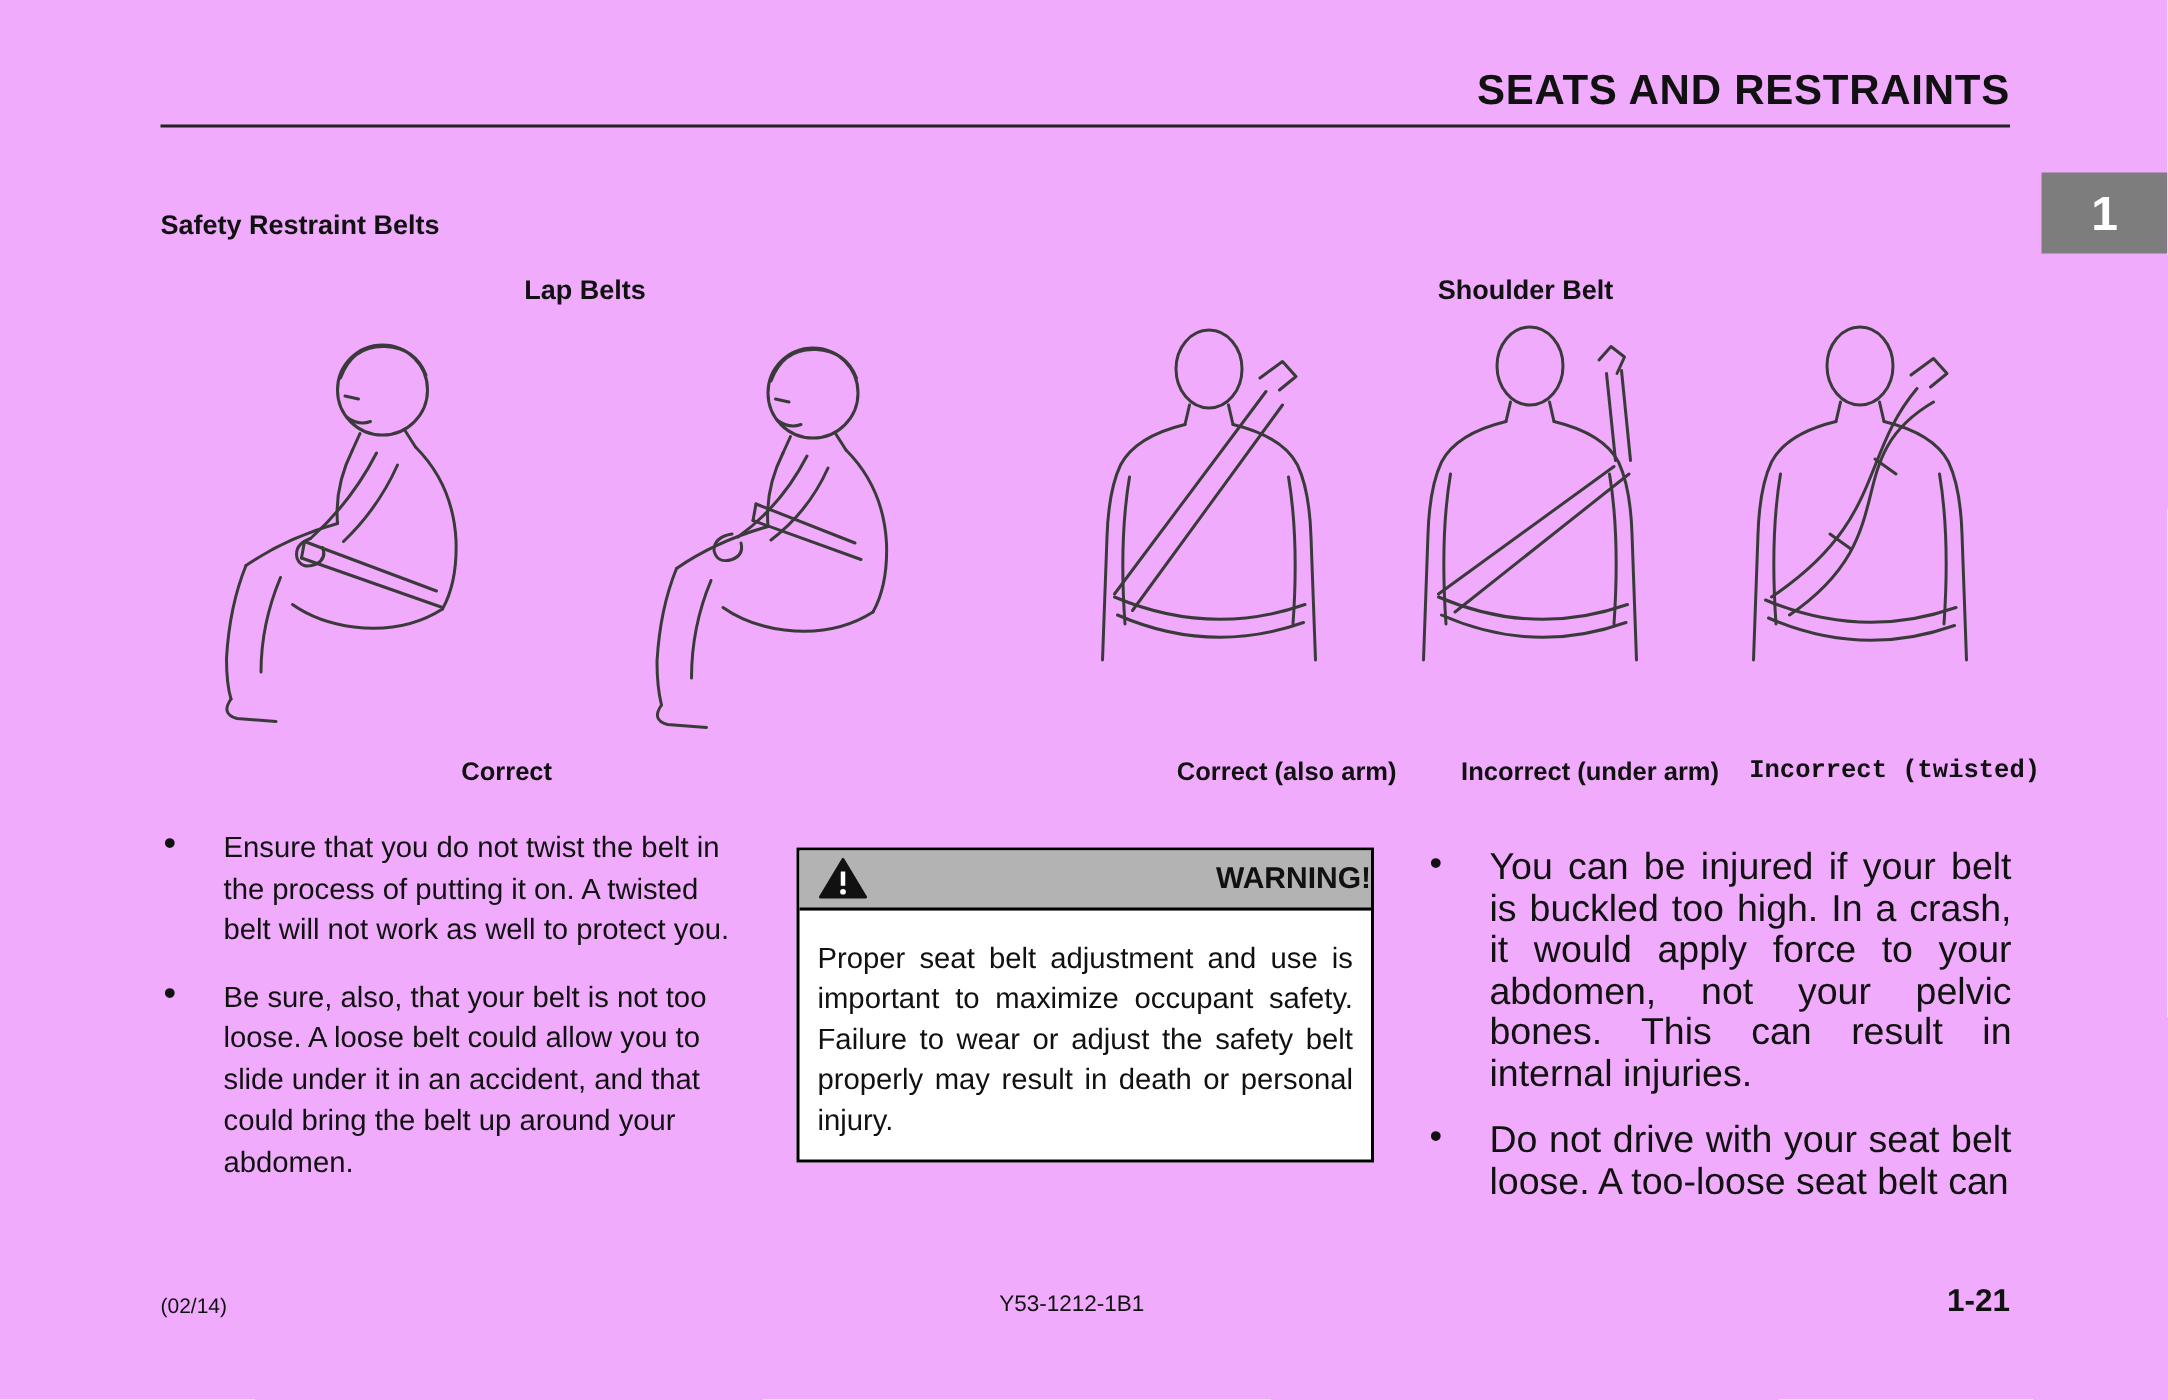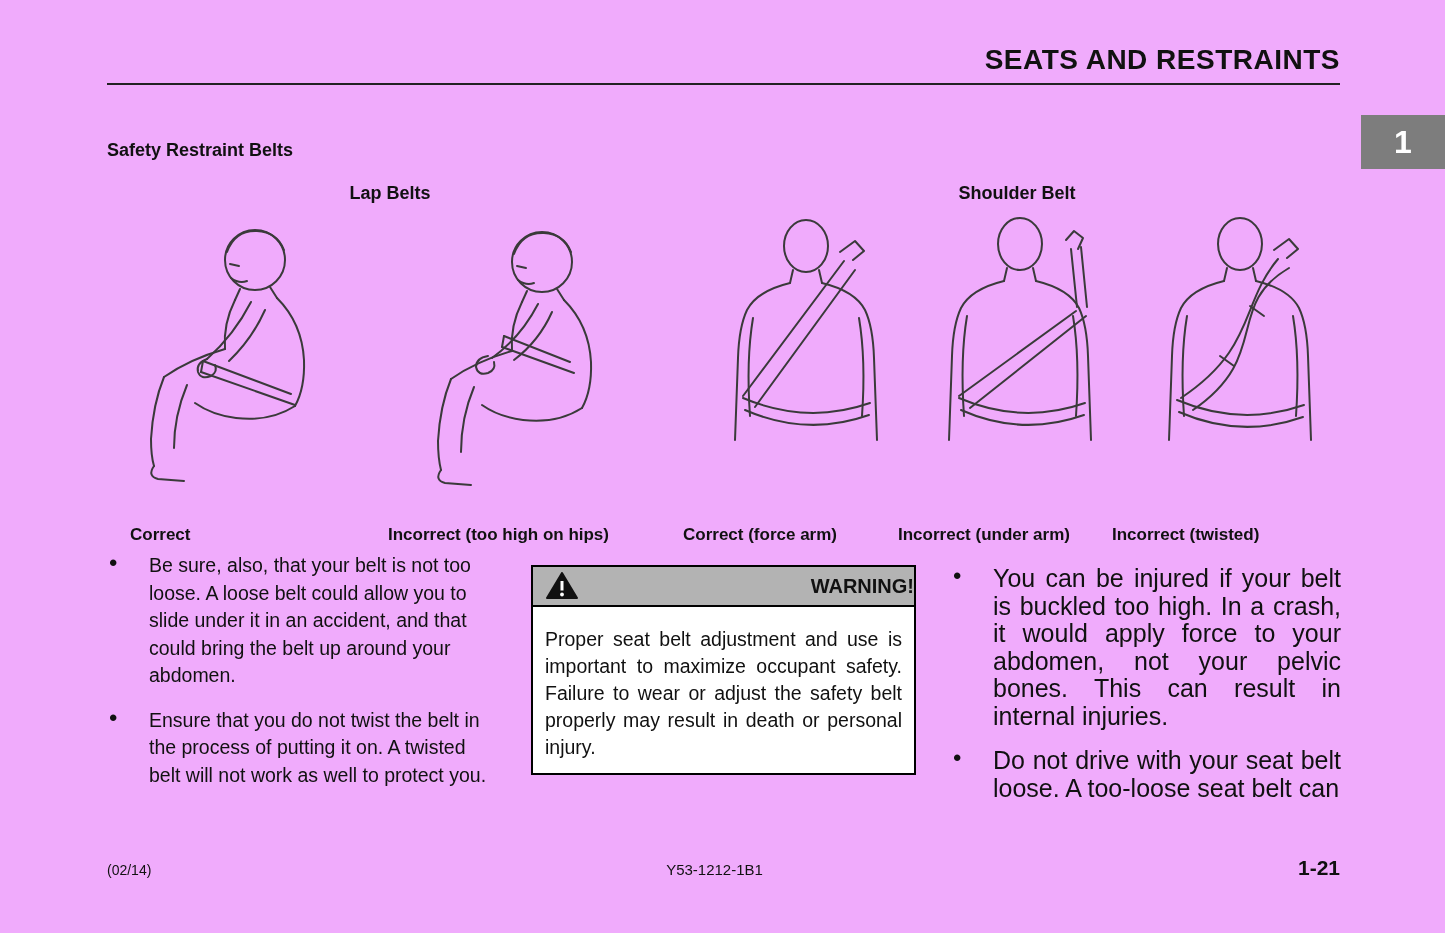--- a/index.html
+++ b/index.html
@@ -27,26 +27,26 @@
   
   .figure { position:absolute; top:208px; }
   #fig1 { left:130px; }
   #fig2 { left:414px; }
   #fig3 { left:722px; top:212px; }
   #fig4 { left:938px; top:210px; }
   #fig5 { left:1154px; top:210px; }
   .sketch { stroke:#3a3a3a; fill:none; stroke-width:2; stroke-linecap:round; stroke-linejoin:round; }
 
   
-  .caption { position:absolute; top:505px; font-size:17px; font-weight:700; text-align:left;margin-top:20px; }
+  .caption { position:absolute; top:505px; font-size:17px; font-weight:700; text-align:right; }
   #cap1 { left:130px; width:238px; }
   #cap2 { left:388px; width:292px; }
   #cap3 { left:683px; width:248px; }
   #cap4 { left:898px; width:248px; }
-  #cap5 { left:1112px; width:248px; }
+  #cap5 { left:1112px; width:248px;font-family:Liberation Mono, monospace; }
 
   
   .bullets { position:absolute; margin:0; padding:0; list-style:none; }
   .bullets li { position:relative; padding-left:42px; margin-bottom:17px; }
   .bullets li::before { content:"\2022"; position:absolute; left:2px; top:-3px; font-size:24px; }
   #left-bullets { left:107px; top:552px; width:392px; font-size:19.5px; line-height:27.5px; }
   #right-bullets { left:951px; top:565px; width:390px; font-size:25px; line-height:27.5px; font-weight:400; text-align:justify; }
 
   
   .warning-box { position:absolute; left:531px; top:565px; width:385px; border:2px solid #000000; background:#ffffff; box-sizing:border-box; }
@@ -183,28 +183,27 @@
         <path d="M135 58 C70 96 118 146 39 200"></path>
         <path d="M96 96 l14 10"></path>
         <path d="M66 146 l14 10"></path>
         <path d="M23 190 q64 27 127 5"></path>
         <path d="M25 202 q62 27 124 5"></path>
       </g>
     </svg>
   </div>
 
   <div class="caption" id="cap1">Correct</div>
-  <div class="caption" id="cap2">Incorrect (too high on hips)</div>
-  <div class="caption" id="cap3">Correct (force arm)</div>
+  <div class="caption" id="cap3">Correct (also arm)</div>
   <div class="caption" id="cap4">Incorrect (under arm)</div>
   <div class="caption" id="cap5">Incorrect (twisted)</div>
 
   <ul class="bullets" id="left-bullets">
+    <li>Ensure that you do not twist the belt in the process of putting it on. A twisted belt will not work as well to protect you.</li>
     <li>Be sure, also, that your belt is not too loose. A loose belt could allow you to slide under it in an accident, and that could bring the belt up around your abdomen.</li>
-    <li>Ensure that you do not twist the belt in the process of putting it on. A twisted belt will not work as well to protect you.</li>
   </ul>
 
   <div class="warning-box">
     <div class="warning-header">
       <svg class="warning-icon" viewBox="0 0 32 28">
         <path d="M16 1 L31 26 H1 Z" fill="#111111" stroke="#111111" stroke-width="2" stroke-linejoin="round"></path>
         <rect x="14.5" y="9" width="3" height="9.5" fill="#ffffff"></rect>
         <circle cx="16" cy="22.5" r="1.9" fill="#ffffff"></circle>
       </svg>
       <span class="warning-title">WARNING!</span>

